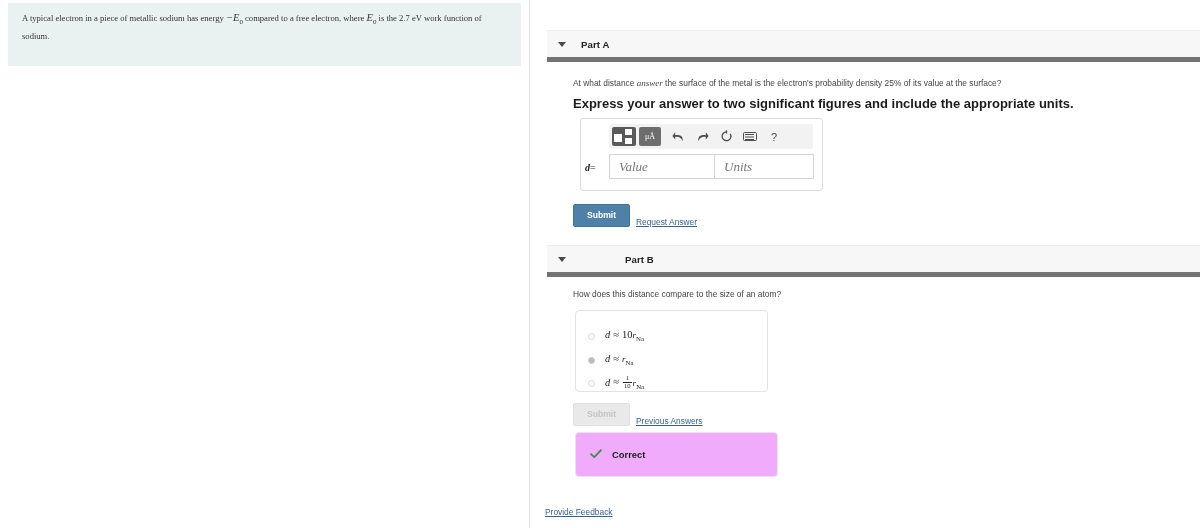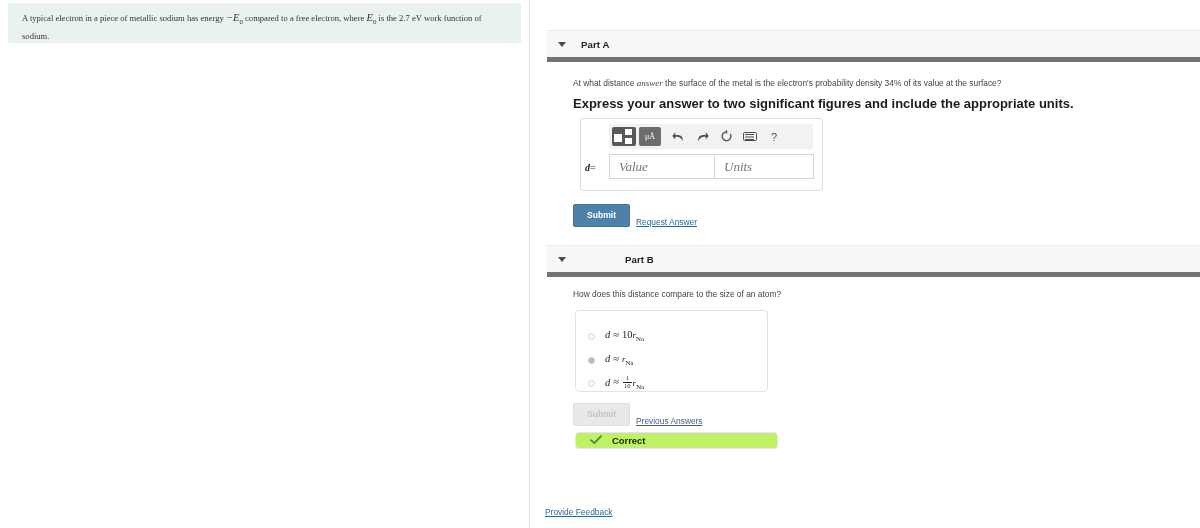--- a/index.html
+++ b/index.html
@@ -16,21 +16,21 @@
   .left-panel {
     position: absolute; left: 0; top: 0;
     width: 530px; height: 528px;
     background: #ffffff;
     border-right: 1px solid #e2e2e2;
   }
   .problem-box {
     position: absolute; left: 8px; top: 3px;
     width: 513px;
     background: #eaf2f1;
-    padding: 8px 14px 0 14px;
+    padding: 8px 14px 23px 14px;
     border-radius: 1px;
   }
   .problem-text {
     font-size: 8.6px;
     line-height: 14px;
     color: #333333;
     font-family: "Liberation Serif", serif;
   }
   .problem-text .mathvar {
     font-family: "Liberation Serif", serif;
@@ -262,22 +262,22 @@
     position: relative;
     top: -0.5px;
   }
   .frac .num { display: block; border-bottom: 1px solid #222222; padding: 0 1px; }
   .frac .den { display: block; padding: 0 1px; }
 
   
   .correct-box {
     position: absolute;
     left: 575px; top: 432px;
-    width: 203px; height: 17px;
-    background: #bef264;
+    width: 203px; height: 45px;
+    background: #f0abfc;
     border: 1px solid #e6e6e6;
     border-radius: 4px;
     display: flex;
     align-items: center;
   }
   .check {
     margin-left: 14px;
     margin-right: 10px;
     color: #3f8a3f;
     font-size: 11px;
@@ -304,21 +304,21 @@
   </div>
 
   <div class="right-panel">
 
     <div class="part-header" style="top:30px;">
       <span class="caret"></span>
       <span class="part-title">Part A</span>
     </div>
 
     <div class="q-text" style="left:42px; top:78px; width:600px;">
-      <span>At what distance </span><i>answer</i><span> the surface of the metal is the electron's probability density 34% of its value at the surface?</span>
+      <span>At what distance </span><i>answer</i><span> the surface of the metal is the electron's probability density 25% of its value at the surface?</span>
     </div>
 
     <div class="q-bold" style="left:42px; top:96px;">Express your answer to two significant figures and include the appropriate units.</div>
 
     <div class="answer-widget" style="left:49px; top:118px;">
 
       <div class="toolbar">
         <div class="tb-btn">
           <span class="tb-icon-box">
             <span class="sq sq1"></span>

